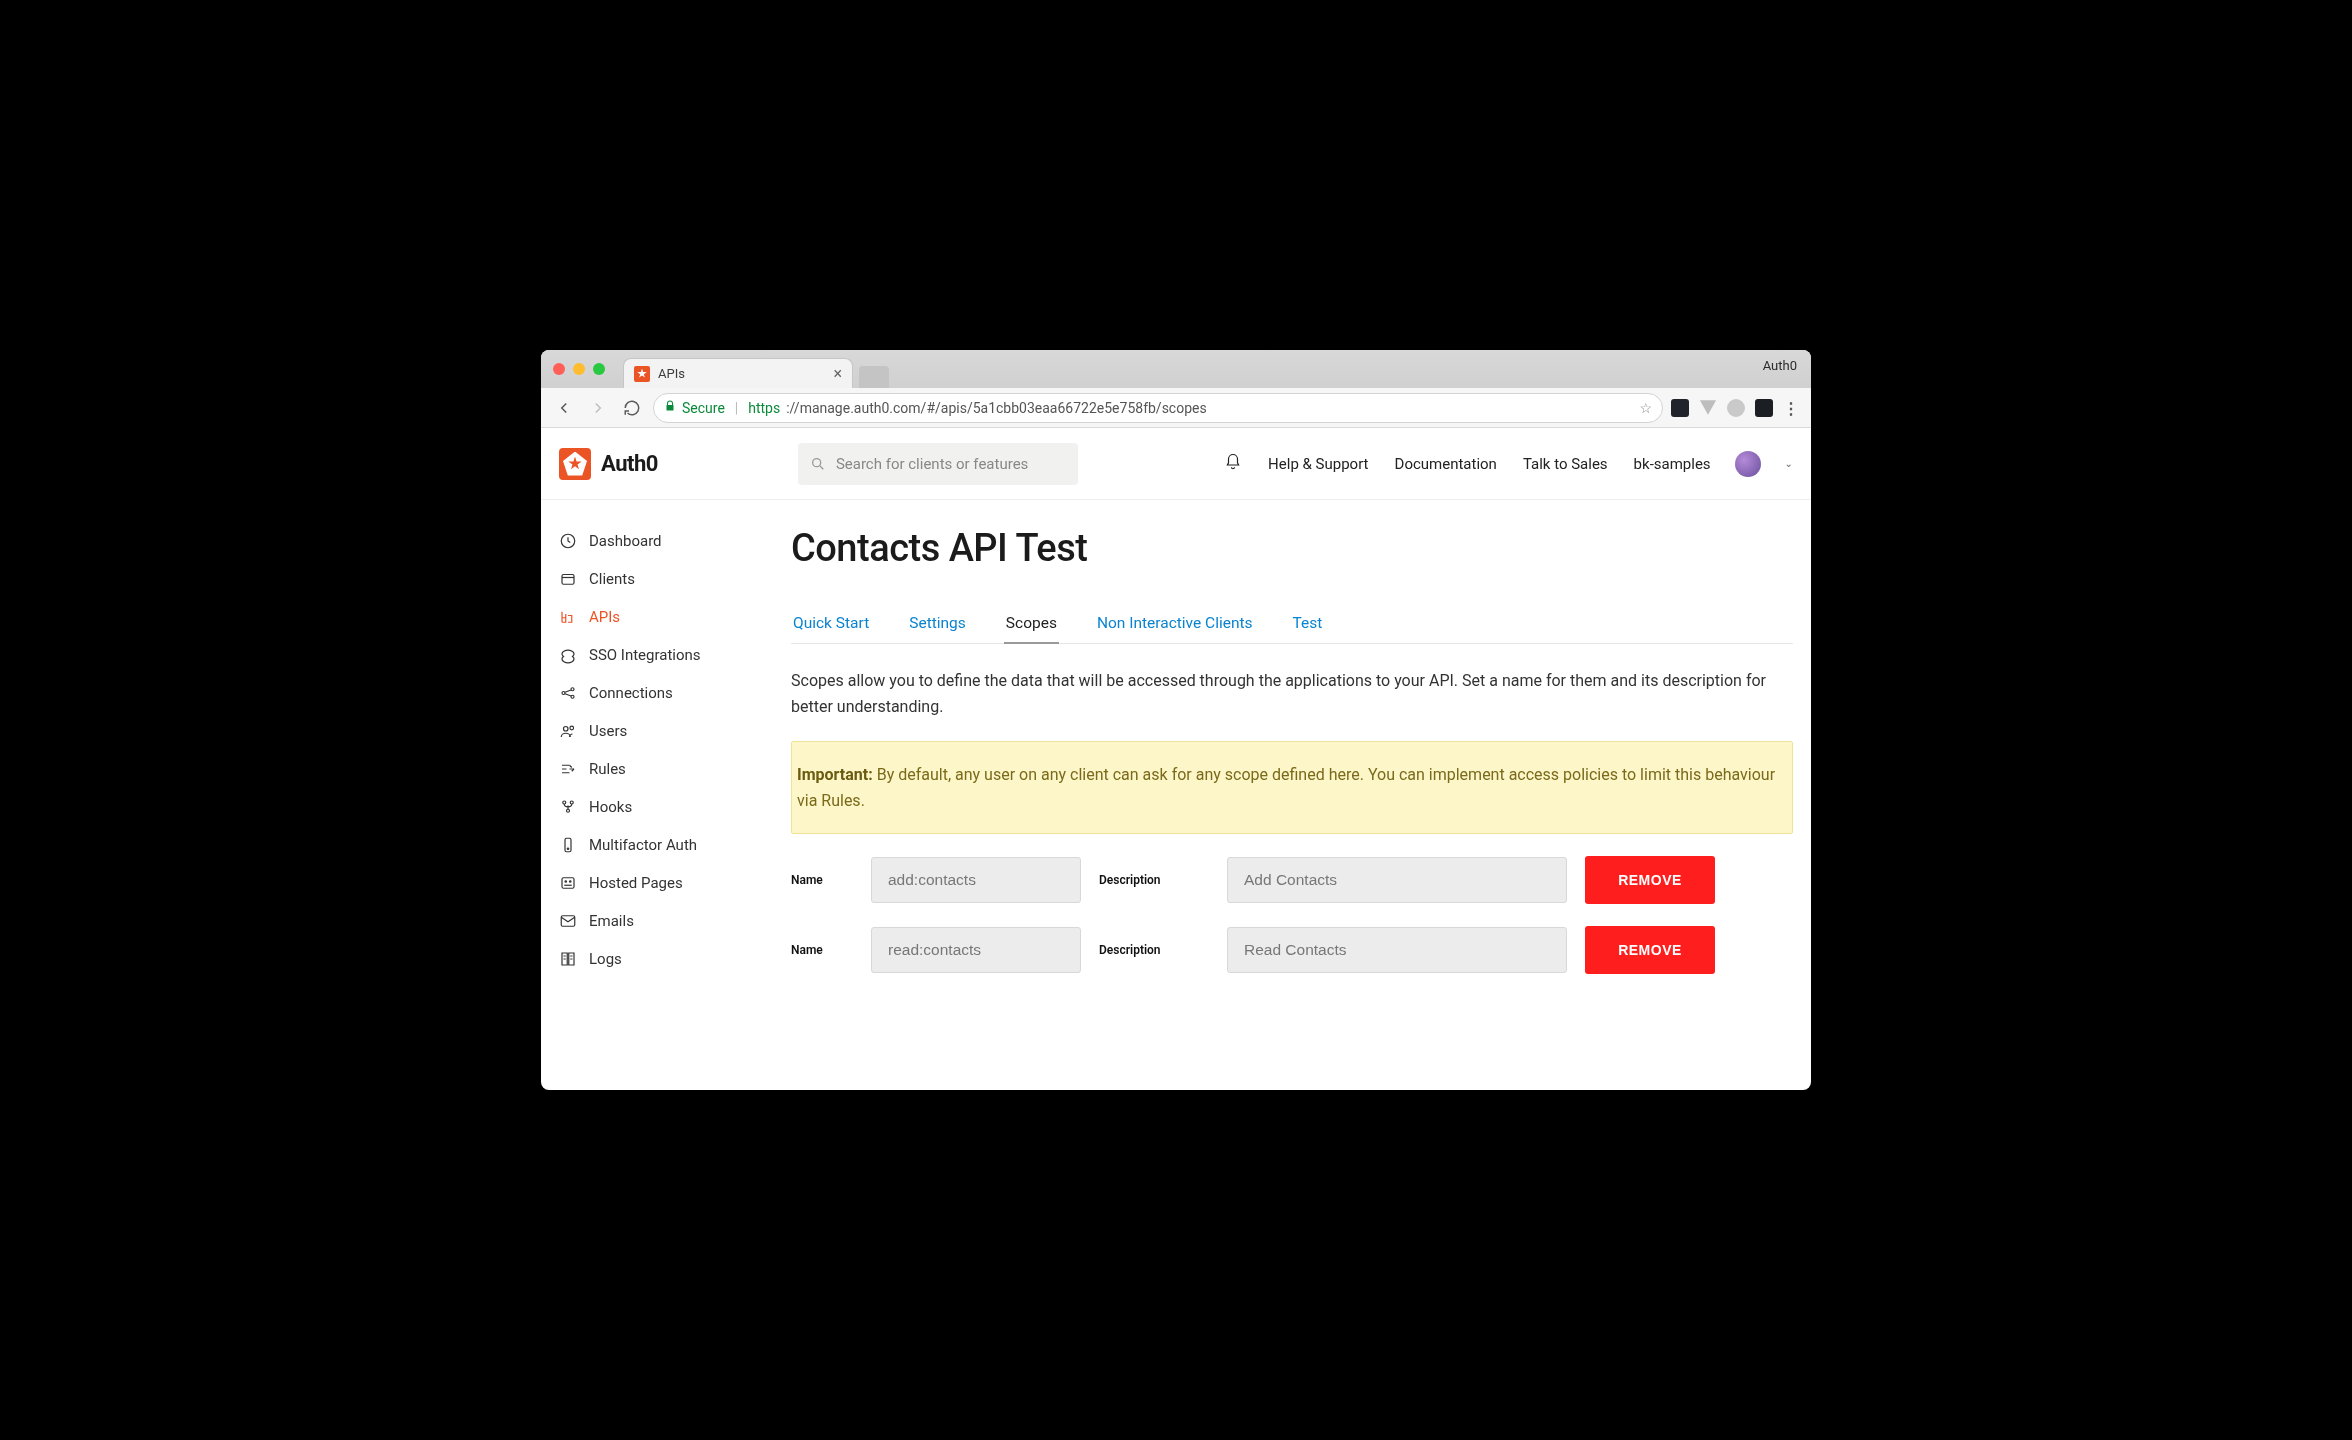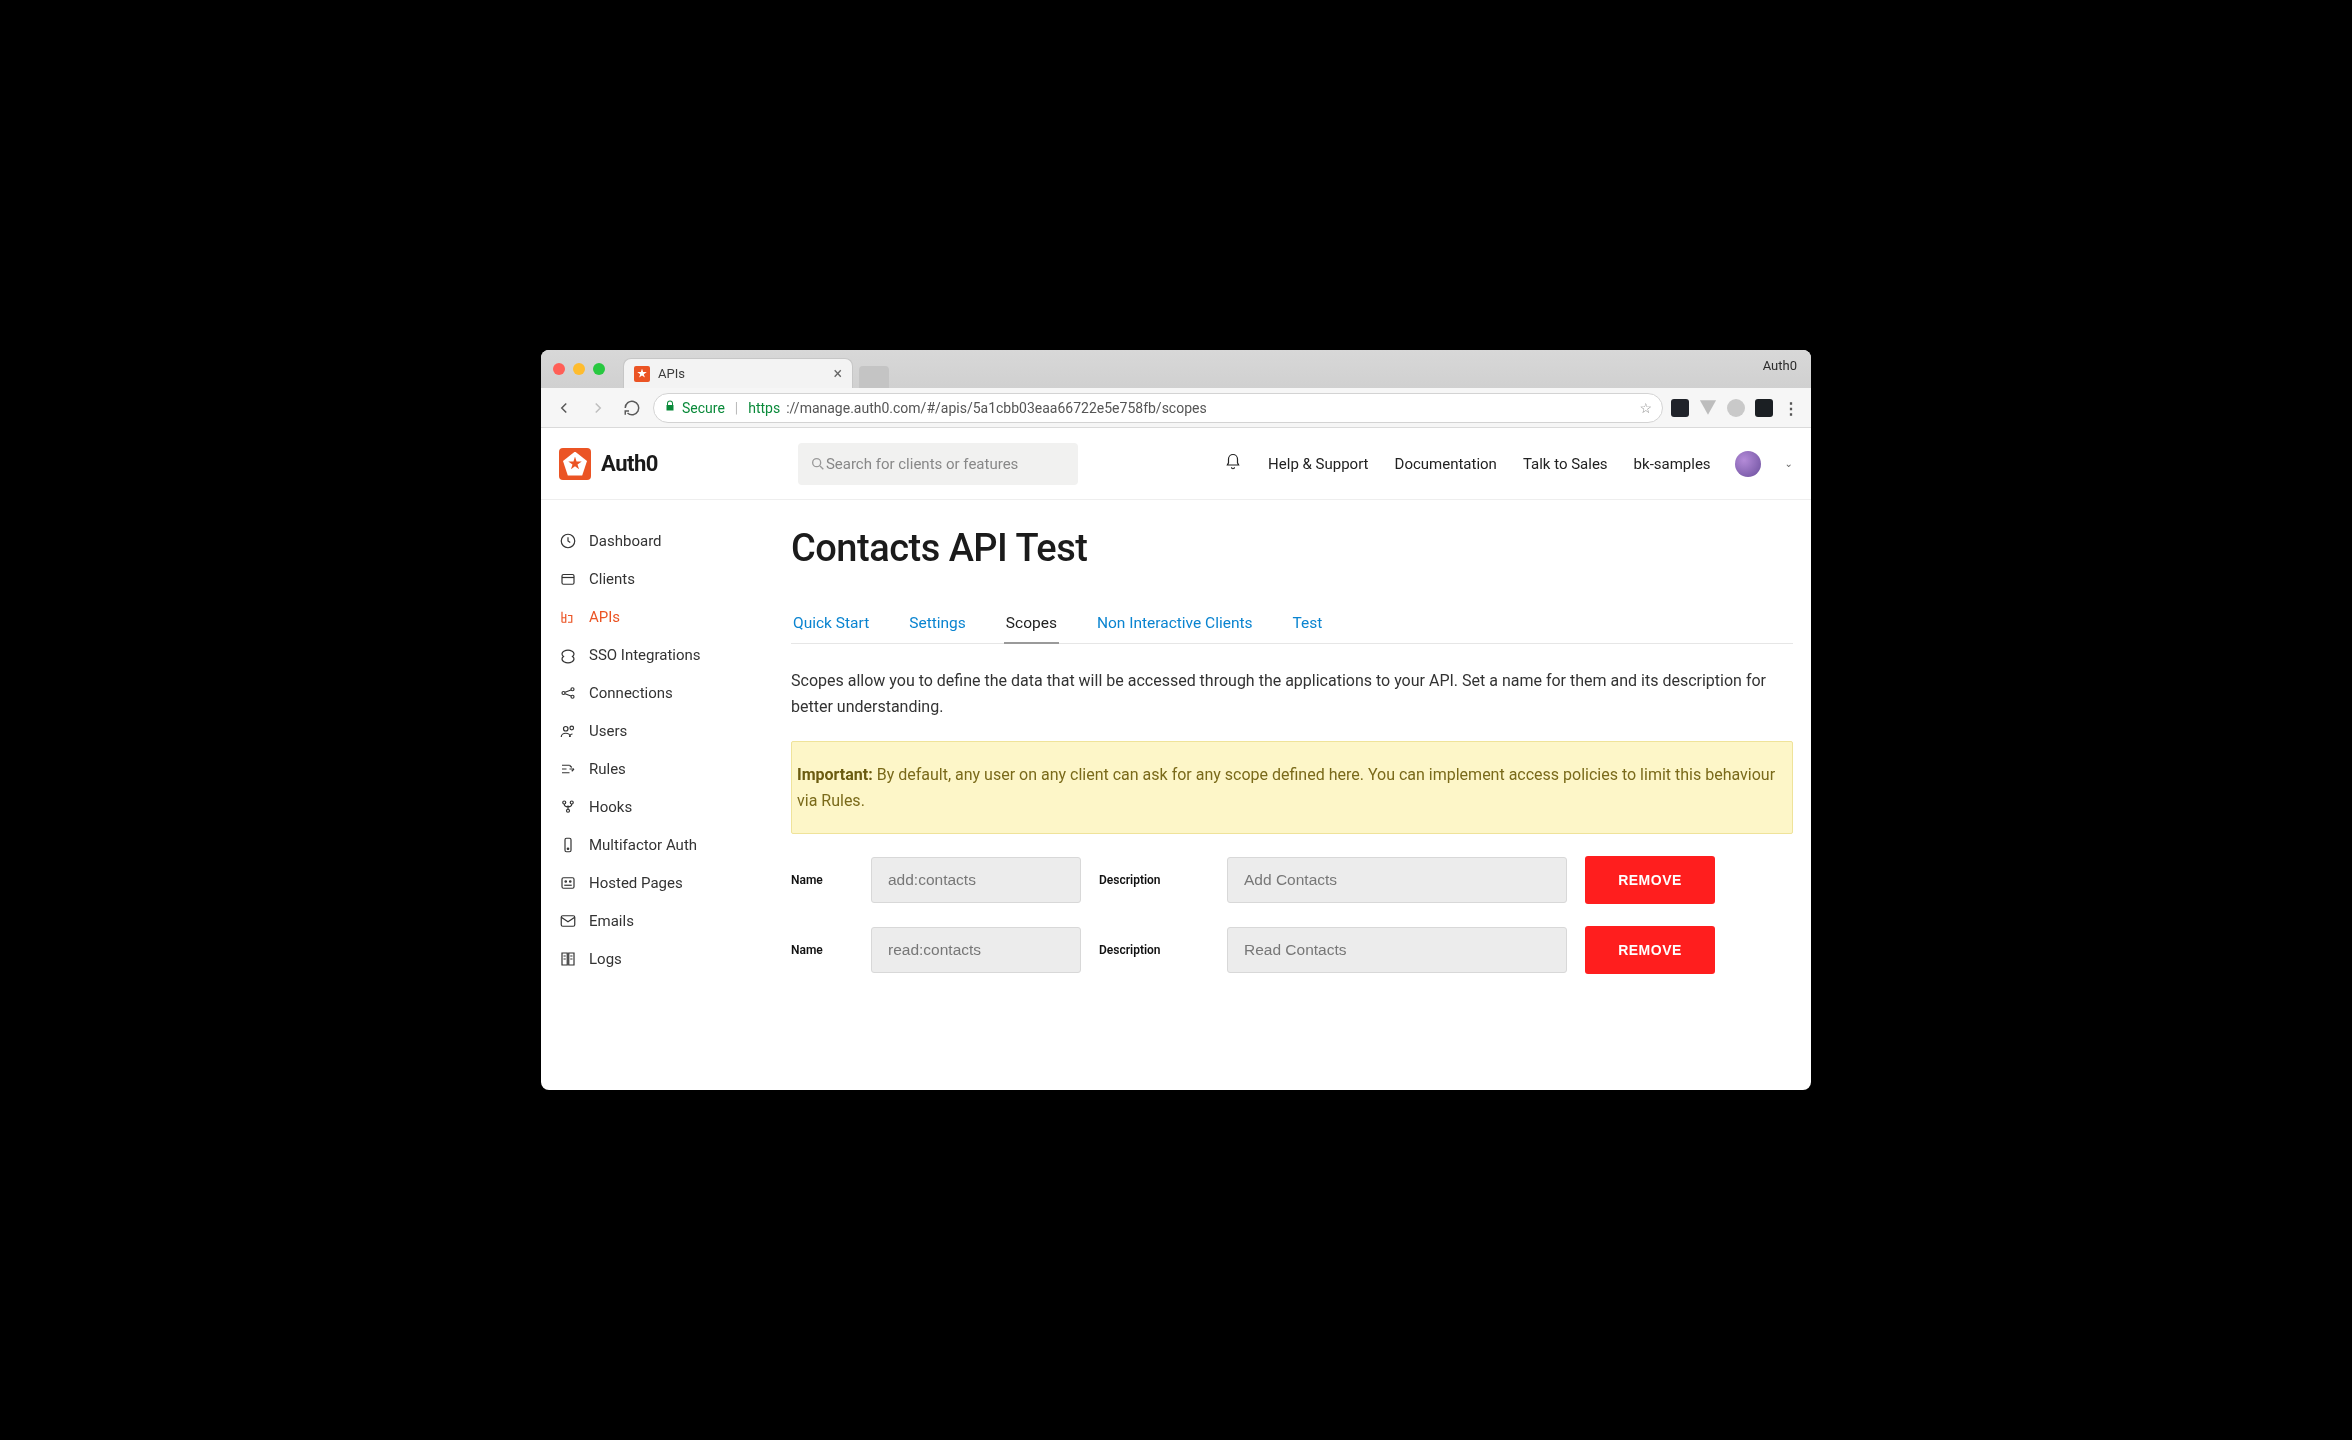--- a/index.html
+++ b/index.html
@@ -75,21 +75,21 @@
     display:flex; align-items:center; padding:0 18px; gap:20px;
   }
   .logo{display:flex;align-items:center;gap:10px;}
   .logo-badge{width:32px;height:32px;background:#eb5424;border-radius:4px;position:relative;}
   .logo-badge::before{content:"";position:absolute;inset:4px;background:#fff;clip-path:polygon(50% 0,100% 40%,80% 100%,20% 100%,0 40%);}
   .logo-badge::after{content:"";position:absolute;inset:9px;background:#eb5424;clip-path:polygon(50% 0,61% 35%,98% 35%,68% 57%,79% 91%,50% 70%,21% 91%,32% 57%,2% 35%,39% 35%);}
   .logo-text{font-weight:700;font-size:22px;color:#1a1a1a;letter-spacing:-0.5px;}
   .search-pill{
     margin-left:120px;
     width:280px;height:42px;background:#f1f1f0;border-radius:4px;
-    display:flex;align-items:center;padding:0 12px;gap:0;color:#888;font-size:15px;
+    display:flex;align-items:center;padding:0 12px;gap:10px;color:#888;font-size:15px;
   }
   .search-pill svg{width:16px;height:16px;stroke:#9a9a9a;}
   .hdr-right{margin-left:auto;display:flex;align-items:center;gap:26px;font-size:15px;color:#222;}
   .bell{width:18px;height:18px;}
   .hdr-link{cursor:pointer;}
   .profile{display:flex;align-items:center;gap:24px;}
   .avatar{width:26px;height:26px;border-radius:50%;background:radial-gradient(circle at 35% 35%,#b48bd8,#6a4e9c);}
   .caret{font-size:10px;color:#666;}
   
   .app-body{flex:1;display:flex;overflow:hidden;}

